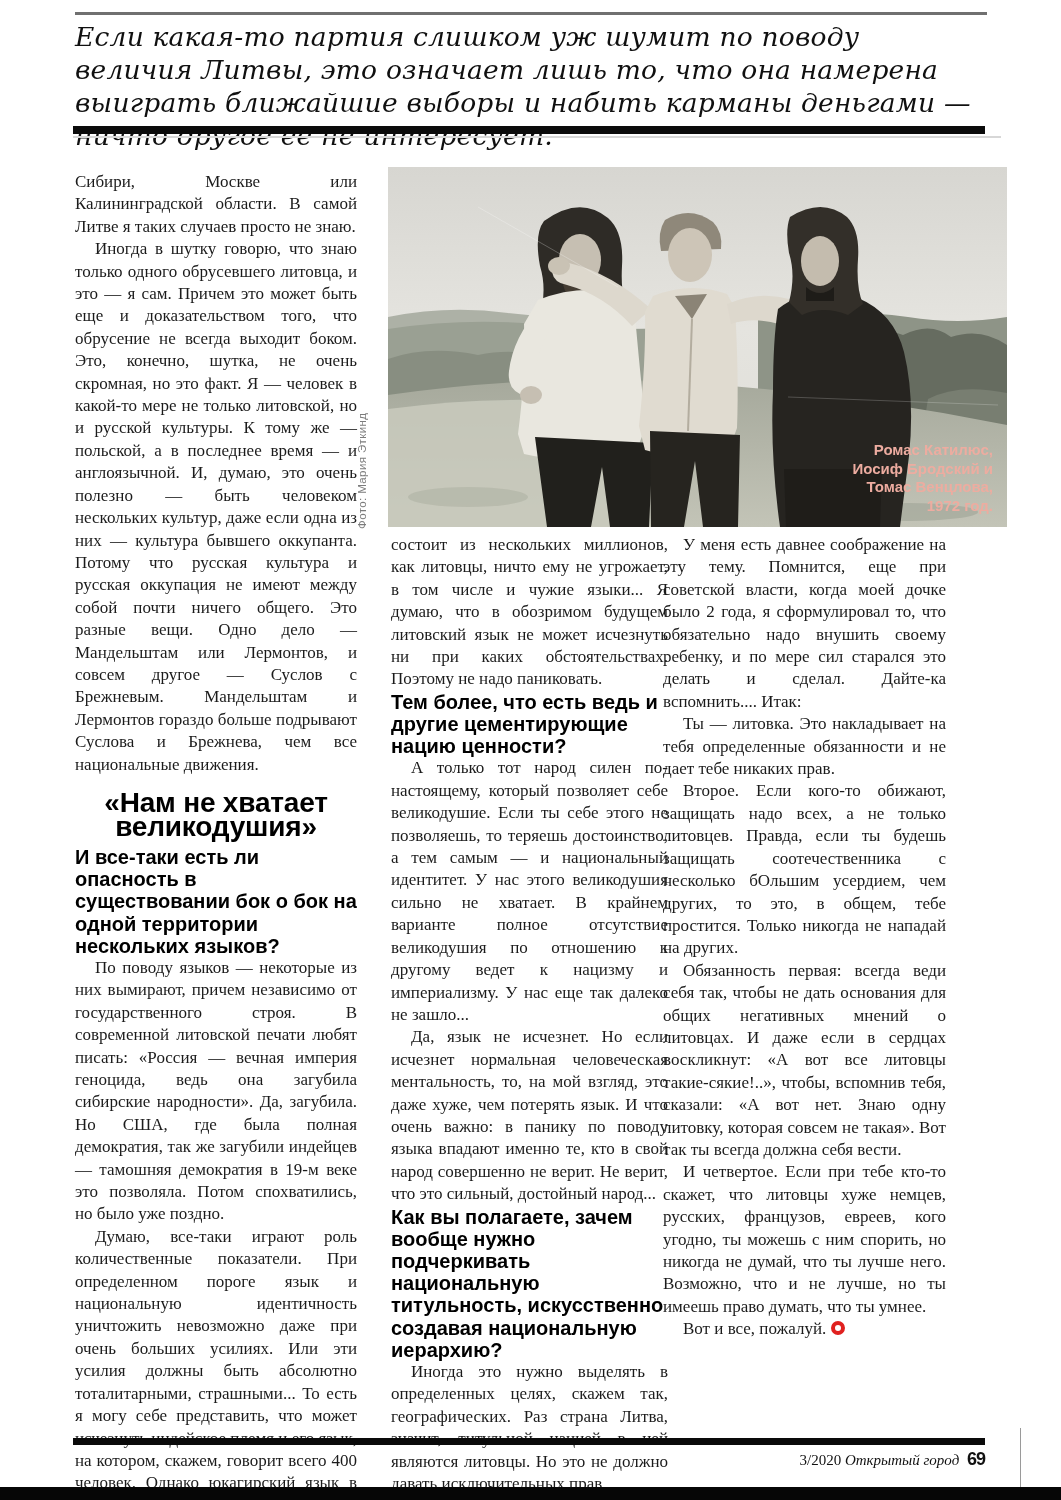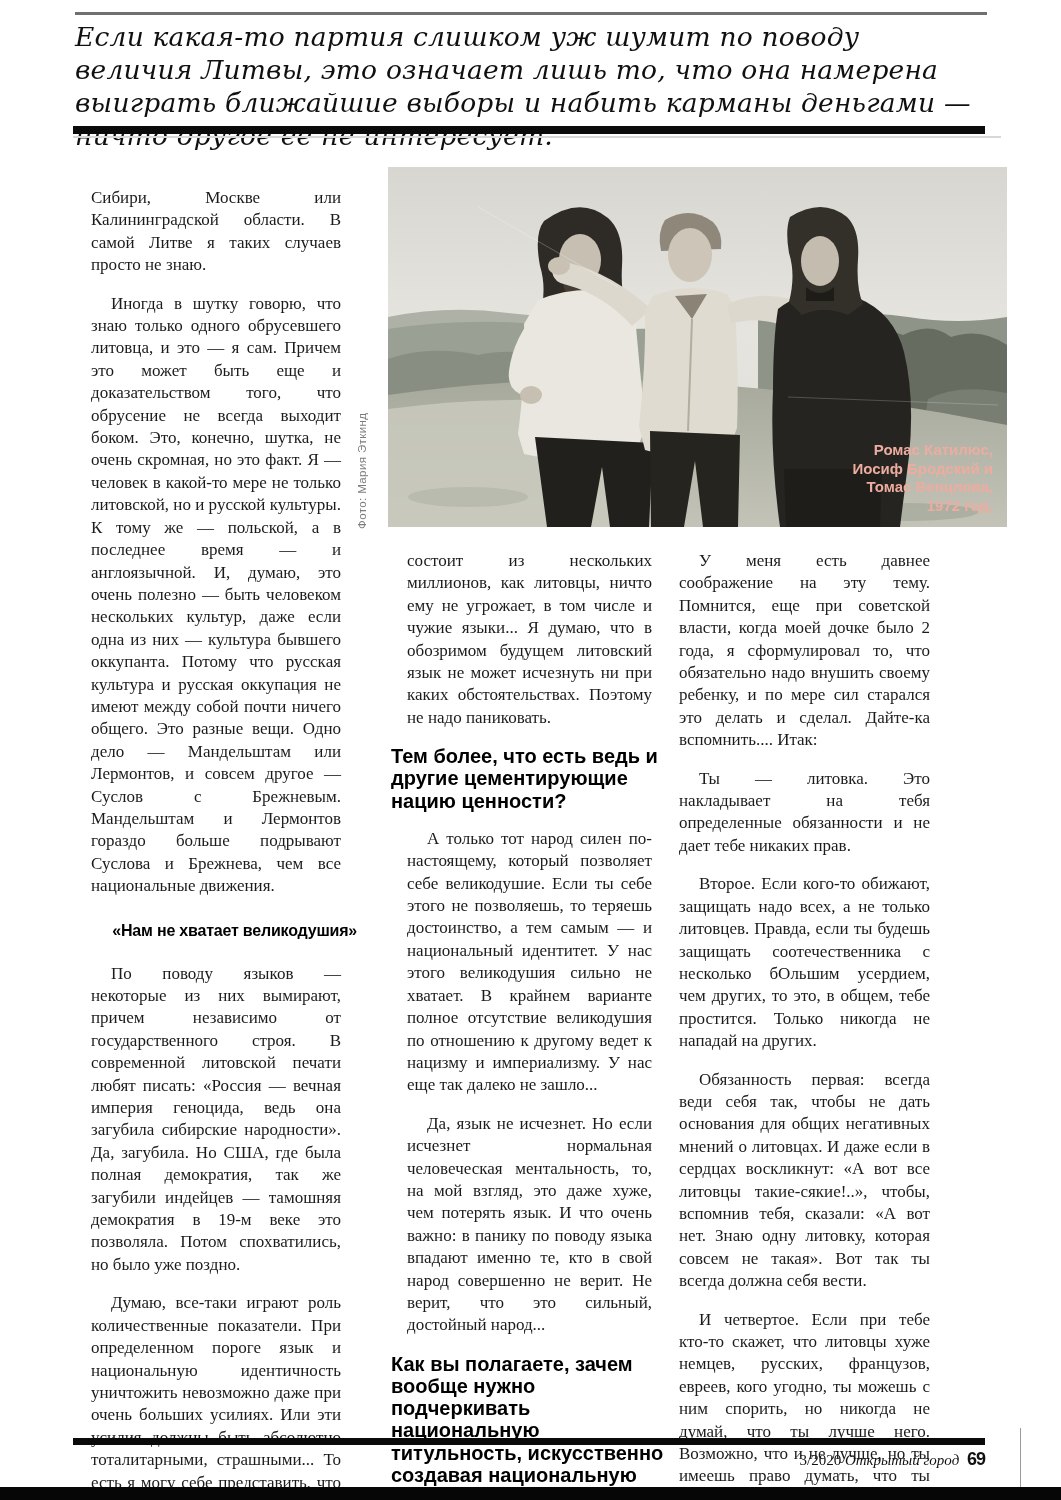--- a/index.html
+++ b/index.html
@@ -13,29 +13,29 @@
     font-family:"DejaVu Serif",serif;font-style:italic;
     font-size:26.5px;line-height:33px;color:#101010;letter-spacing:.2px;
   }
   .rule-top{position:absolute;left:73px;top:126px;width:912px;height:8px;background:#0b0b0b;}
   .rule-top-shadow{position:absolute;left:73px;top:136px;width:928px;height:2px;background:#d7d7d7;}
 
   .col{position:absolute;font-size:17px;line-height:22.4px;text-align:justify;}
   .col-left{left:75px;top:171px;width:282px;}
   .col-mid{left:391px;top:534px;width:277px;}
   .col-right{left:663px;top:534px;width:283px;}
-  .para{margin:16px;}
+  .para{margin:0;}
   .indent{text-indent:20px;}
   .lead{
     font-family:"Liberation Sans",sans-serif;font-weight:bold;
     font-size:20px;line-height:22.2px;text-align:left;margin:0;color:#000;
   }
   .subhead{
     font-family:"Liberation Sans",sans-serif;font-weight:bold;
-    font-size:16px;line-height:33px;margin:15px 0 7px 0;text-align:right;color:#000;
+    font-size:28px;line-height:24px;margin:15px 0 7px 0;text-align:center;color:#000;
     letter-spacing:-.2px;
   }
   .end-mark{
     display:inline-block;width:6px;height:6px;border:4px solid #e0211f;
     border-radius:50%;background:#fff;margin-left:5px;vertical-align:-1px;
   }
 
   .photo{position:absolute;left:388px;top:167px;width:619px;height:360px;background:#dcdbd5;}
   .photo svg{display:block;}
   .photo-caption{
@@ -137,20 +137,21 @@
     <div class="caption-line">Томас Венцлова,</div>
     <div class="caption-line">1972 год.</div>
   </div>
 
 <div class="photo-credit">Фото: Мария Эткинд</div>
 
 <div class="col col-left">
     <p class="para">Сибири, Москве или Калининградской области. В самой Литве я таких случаев просто не знаю.</p>
     <p class="para indent">Иногда в шутку говорю, что знаю только одного обрусевшего литовца, и это — я сам. Причем это может быть еще и доказательством того, что обрусение не всегда выходит боком. Это, конечно, шутка, не очень скромная, но это факт. Я — человек в какой-то мере не только литовской, но и русской культуры. К тому же — польской, а в последнее время — и англоязычной. И, думаю, это очень полезно — быть человеком нескольких культур, даже если одна из них — культура бывшего оккупанта. Потому что русская культура и русская оккупация не имеют между собой почти ничего общего. Это разные вещи. Одно дело — Мандельштам или Лермонтов, и совсем другое — Суслов с Брежневым. Мандельштам и Лермонтов гораздо больше подрывают Суслова и Брежнева, чем все национальные движения.</p>
     <p class="subhead">«Нам не хватает великодушия»</p>
+    <p class="lead">И все-таки есть ли опасность в существовании бок о бок на одной территории нескольких языков?</p>
     <p class="para indent">По поводу языков — некоторые из них вымирают, причем независимо от государственного строя. В современной литовской печати любят писать: «Россия — вечная империя геноцида, ведь она загубила сибирские народности». Да, загубила. Но США, где была полная демократия, так же загубили индейцев — тамошняя демократия в 19-м веке это позволяла. Потом спохватились, но было уже поздно.</p>
     <p class="para indent">Думаю, все-таки играют роль количественные показатели. При определенном пороге язык и национальную идентичность уничтожить невозможно даже при очень больших усилиях. Или эти усилия должны быть абсолютно тоталитарными, страшными... То есть я могу себе представить, что может исчезнуть индейское племя и его язык, на котором, скажем, говорит всего 400 человек. Однако юкагирский язык в Сибири все еще используют как раз около 400 человек. Конечно, есть народы и языки, которые могут исчезнуть и исчезают. Но когда народ</p>
   </div>
 <div class="col col-mid">
     <p class="para">состоит из нескольких миллионов, как литовцы, ничто ему не угрожает, в том числе и чужие языки...  Я думаю, что в обозримом будущем литовский язык не может исчезнуть ни при каких обстоятельствах. Поэтому не надо паниковать.</p>
     <p class="lead">Тем более, что есть ведь и другие цементирующие нацию ценности?</p>
     <p class="para indent">А только тот народ силен по-настоящему, который позволяет себе великодушие. Если ты себе этого не позволяешь, то теряешь достоинство, а тем самым — и национальный идентитет. У нас этого великодушия сильно не хватает. В крайнем варианте полное отсутствие великодушия по отношению к другому ведет к нацизму и империализму. У нас еще так далеко не зашло...</p>
     <p class="para indent">Да, язык не исчезнет. Но если исчезнет нормальная человеческая ментальность, то, на мой взгляд, это даже хуже, чем потерять язык. И что очень важно: в панику по поводу языка впадают именно те, кто в свой народ совершенно не верит. Не верит, что это сильный, достойный народ...</p>
     <p class="lead">Как вы полагаете, зачем вообще нужно подчеркивать национальную титульность, искусственно создавая национальную иерархию?</p>
     <p class="para indent">Иногда это нужно выделять в определенных целях, скажем так, географических. Раз страна Литва, значит, титульной нацией в ней являются литовцы. Но это не должно давать исключительных прав.</p>

